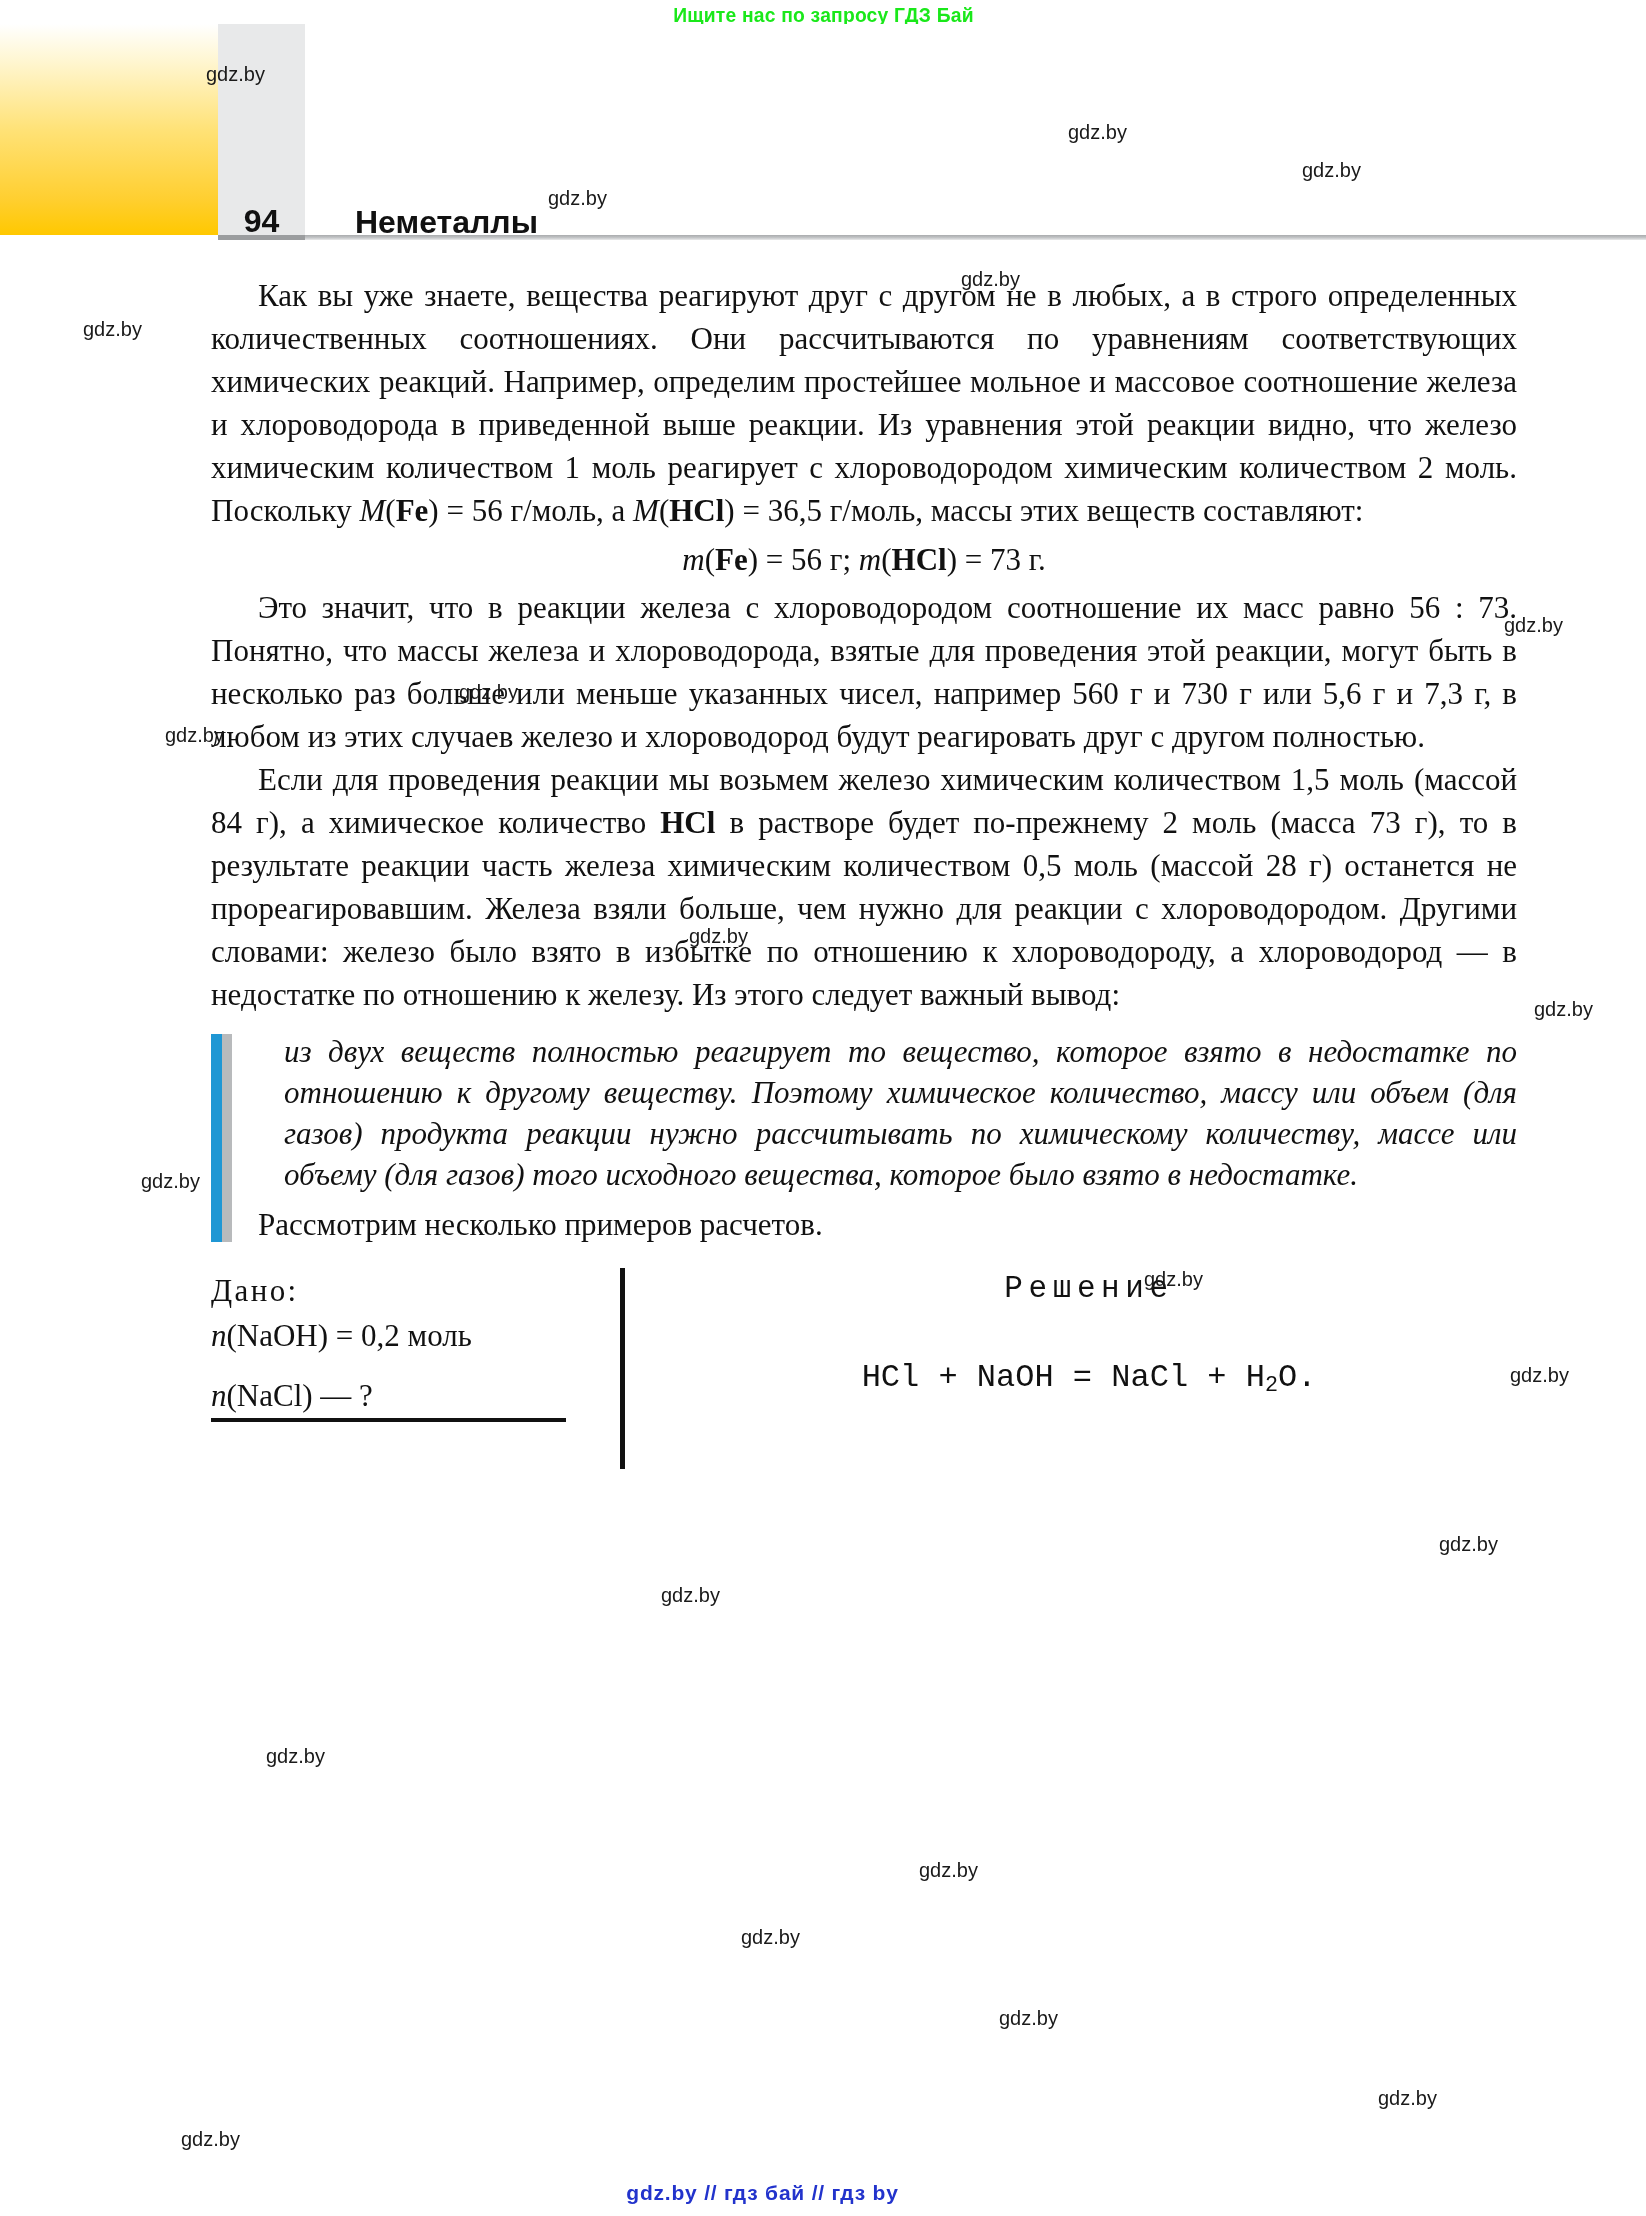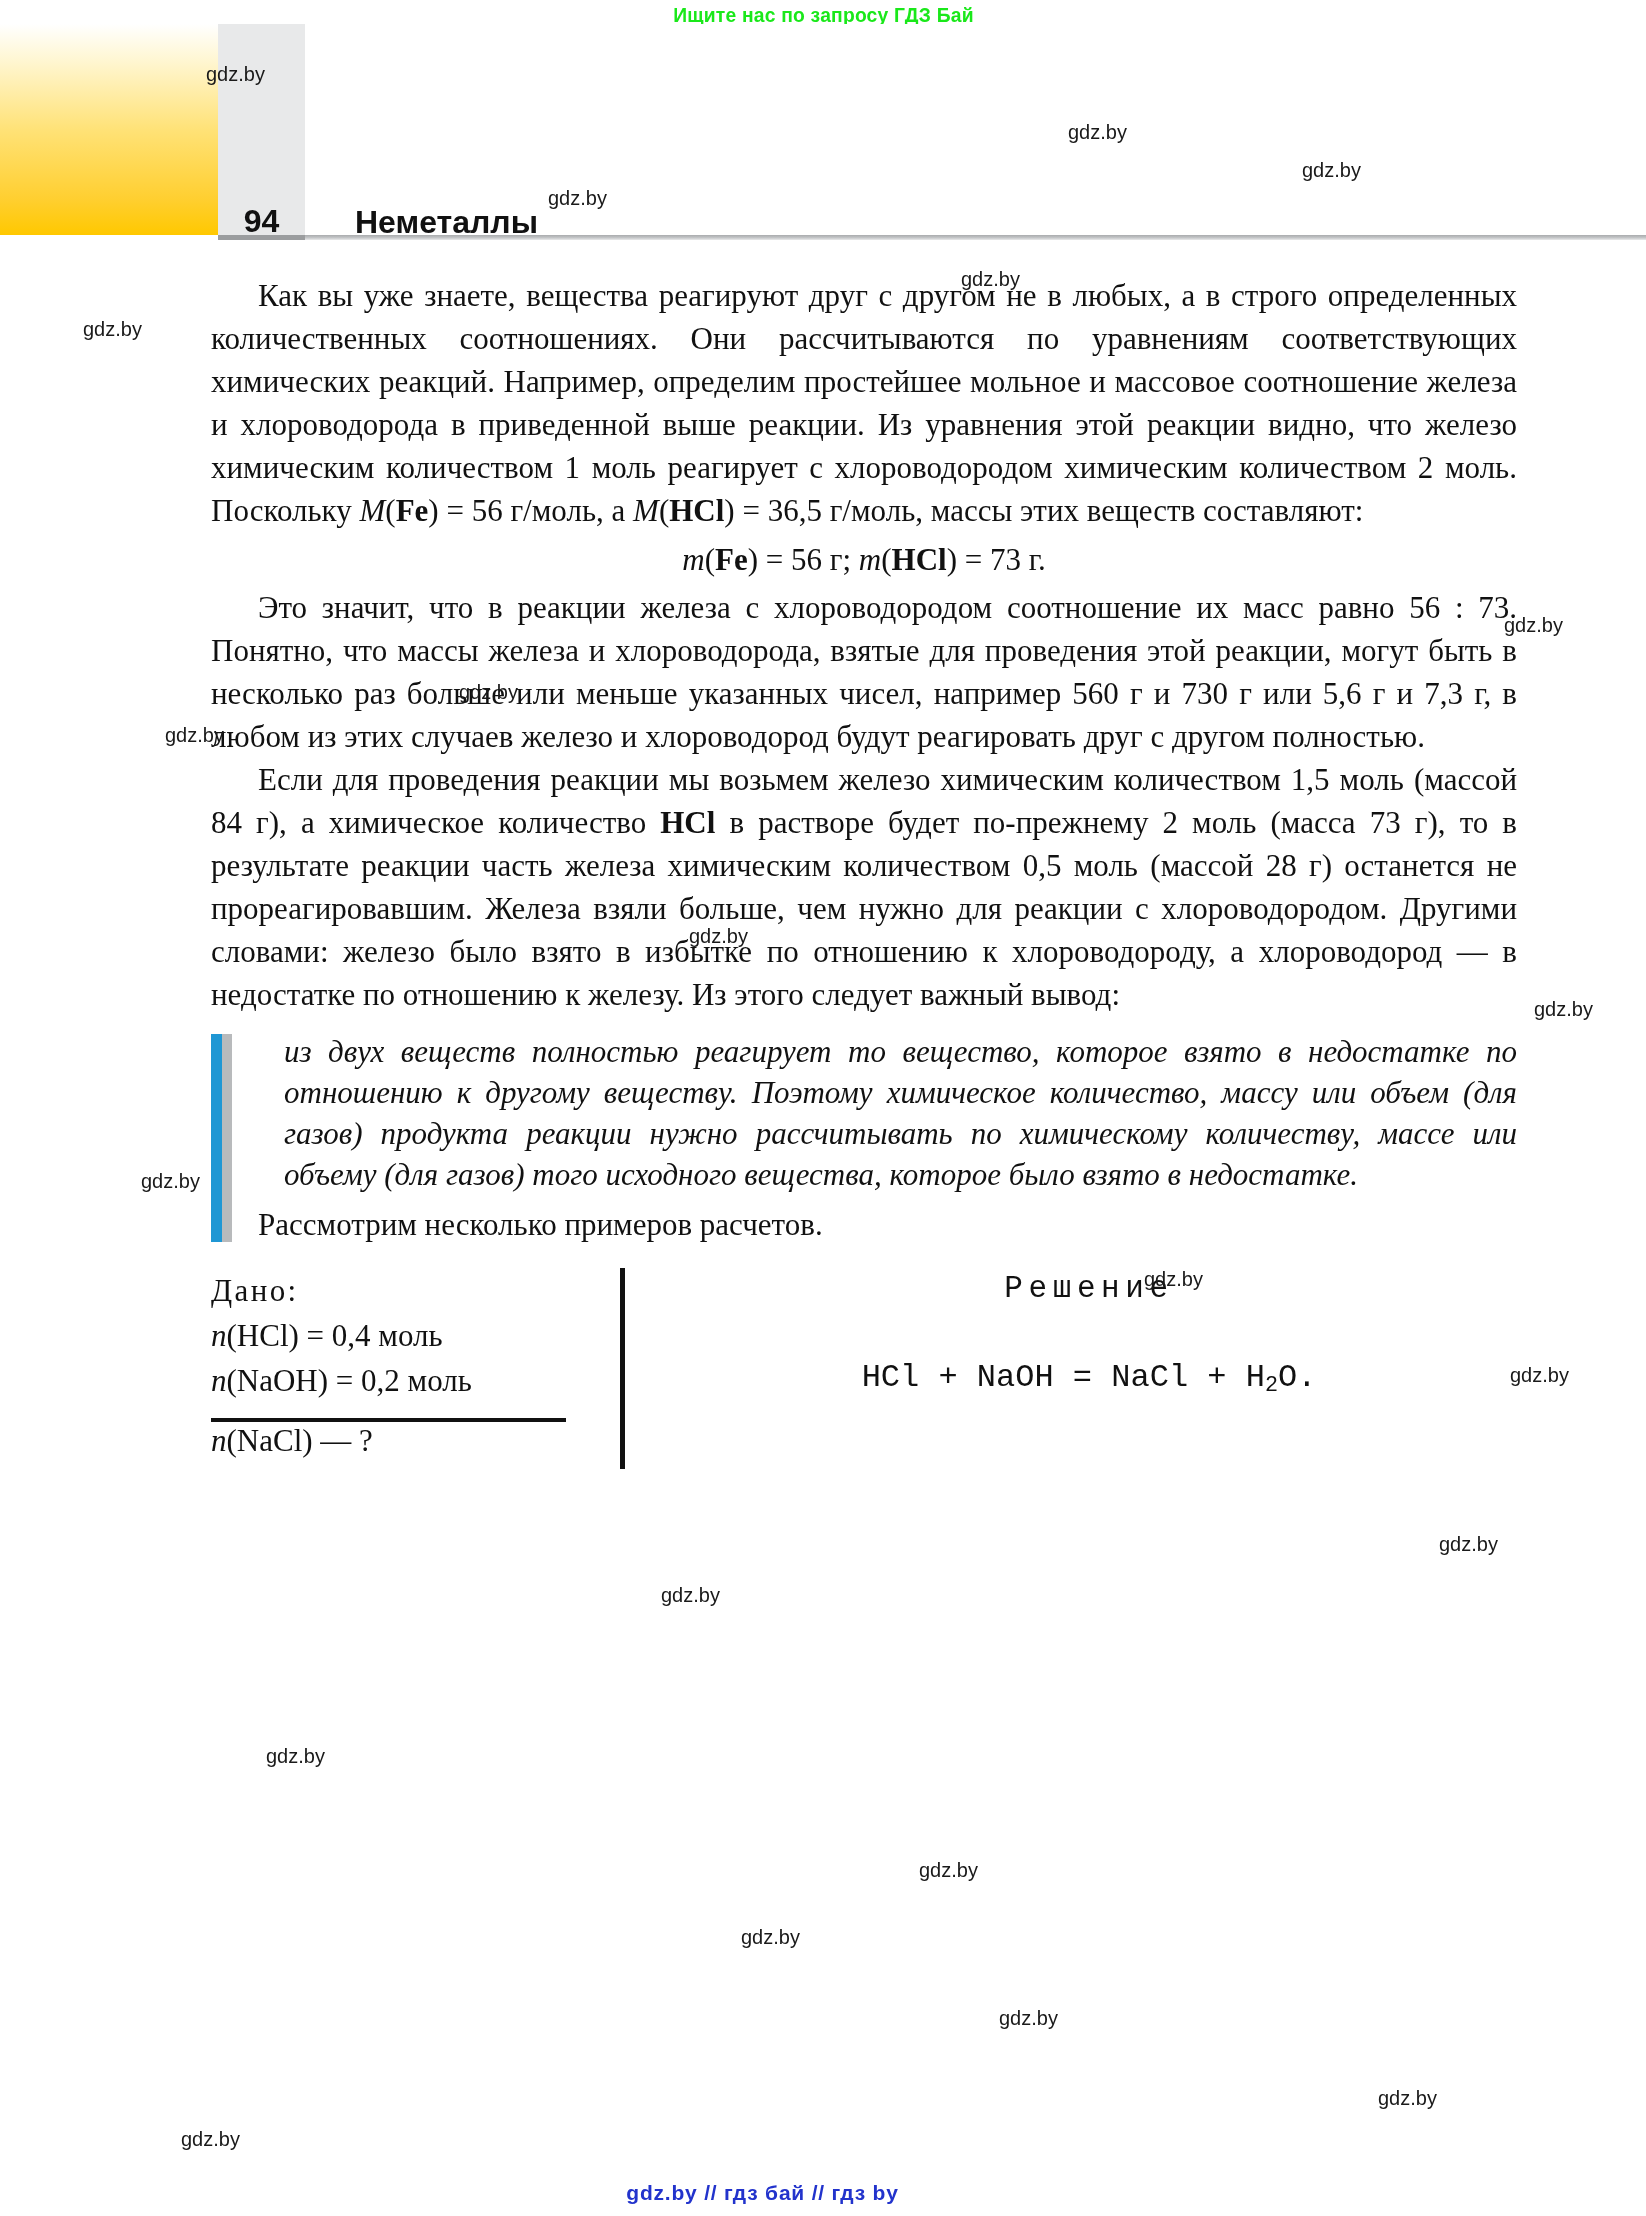--- a/index.html
+++ b/index.html
@@ -199,21 +199,20 @@
     </div>
     <div class="ruletext">из двух веществ полностью реагирует то вещество, которое взято в недостатке по отношению к другому веществу. Поэтому химическое количество, массу или объем (для газов) продукта реакции нужно рассчитывать по химическому количеству, массе или объему (для газов) того исходного вещества, которое было взято в недостатке.</div>
   </div>
 
   <p class="para indent" style="margin-top:8px;"><span>Рассмотрим несколько примеров расчетов.</span></p>
 
 
   <div class="problem">
     <div class="given">
       <div class="gl hdr">Дано:</div>
-      <div class="gl"><i>n</i>(HCl) = 0,4 моль</div>
       <div class="gl"><i>n</i>(NaOH) = 0,2 моль</div>
       <div class="given-sep"></div>
       <div class="gl" style="margin-top:14.5px;"><i>n</i>(NaCl) — ?</div>
     </div>
     <div class="vdivider"></div>
     <div class="solution">
       <div class="shdr">Решение</div>
       <div class="seq">HCl + NaOH = NaCl + H<sub>2</sub>O.</div>
     </div>
   </div>

